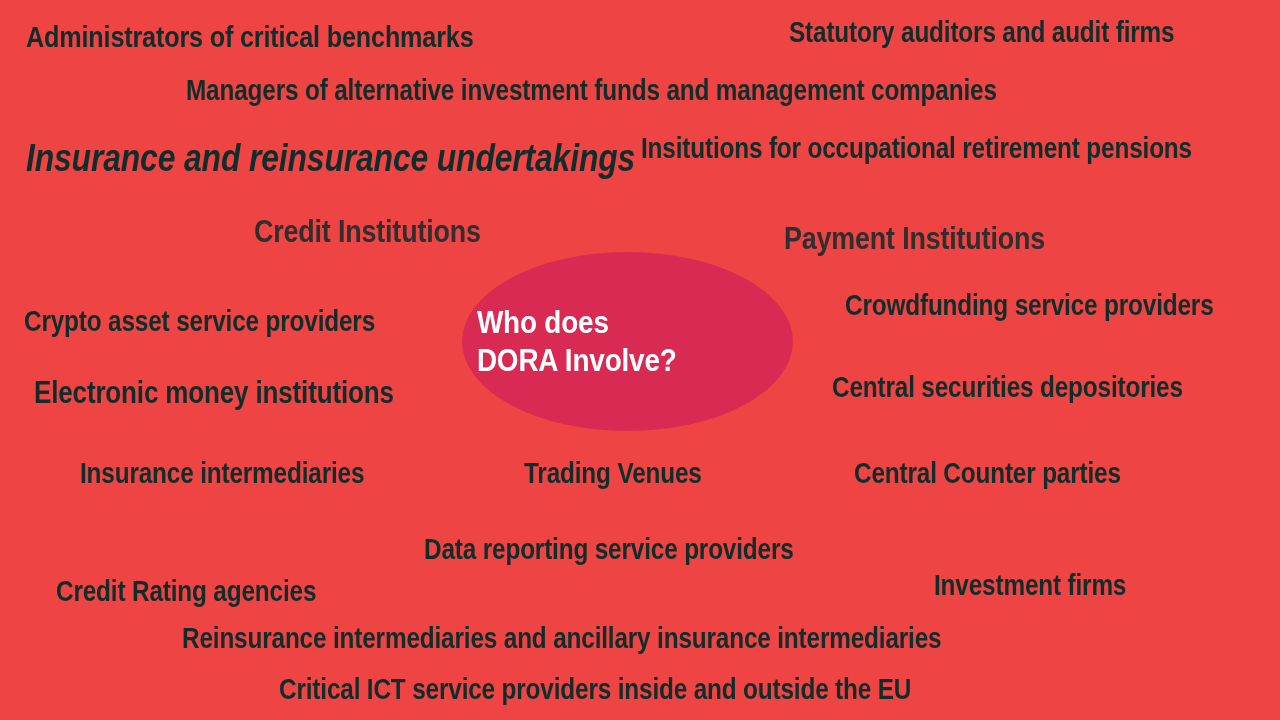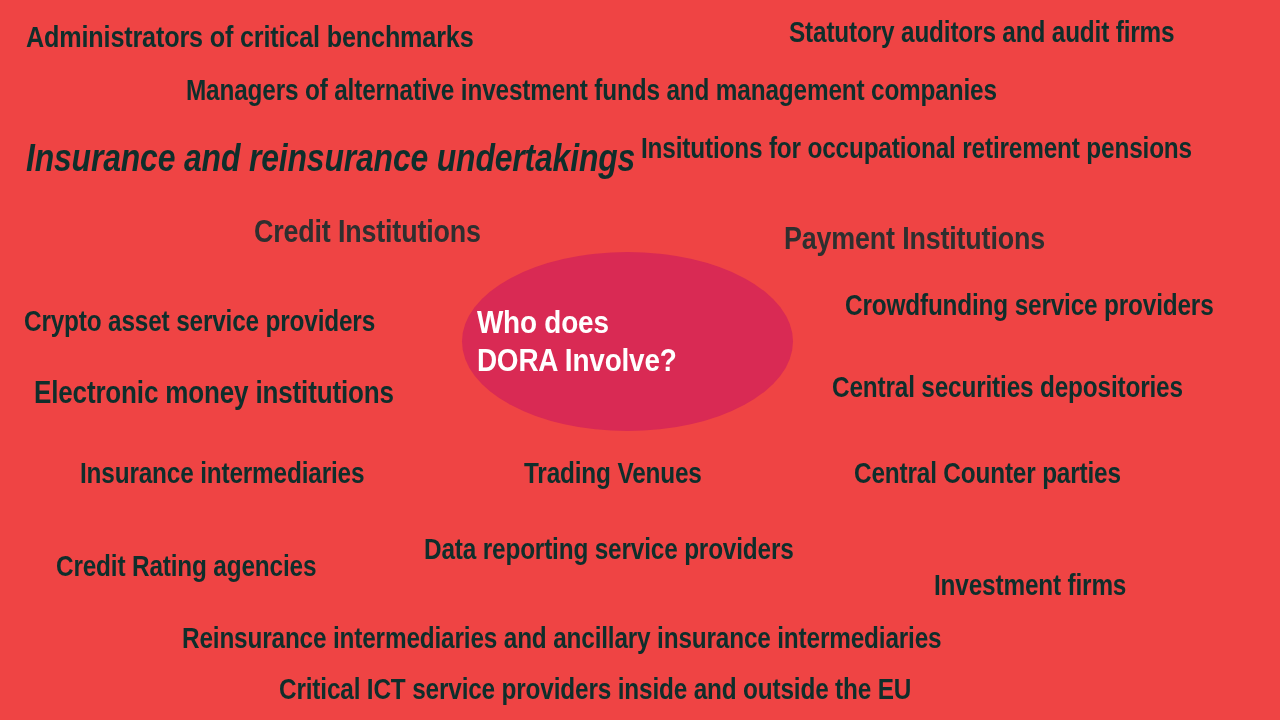--- a/index.html
+++ b/index.html
@@ -77,21 +77,21 @@
       <div class="label heading" style="left: 206px; top: 215px; font-size: 32px; color: rgb(47, 47, 47); margin-left: 48px;"><span>Credit Institutions</span></div>
       <div class="label heading" style="left: 784px; top: 208px; font-size: 32px; color: rgb(47, 47, 47); margin-top: 14px;"><span>Payment Institutions</span></div>
       <div class="label" style="left: 24px; top: 295px; font-size: 29px; color: rgb(15, 46, 43); margin-top: 12px;"><span>Crypto asset service providers</span></div>
       <div class="label" style="left: 845px; top: 291px; font-size: 29px; color: rgb(15, 46, 43);"><span>Crowdfunding service providers</span></div>
       <div class="label" style="left: 34px; top: 377px; font-size: 31px; color: rgb(15, 46, 43);"><span>Electronic money institutions</span></div>
       <div class="label" style="left: 832px; top: 373px; font-size: 29px; color: rgb(15, 46, 43);"><span>Central securities depositories</span></div>
       <div class="label" style="left: 80px; top: 459px; font-size: 29px; color: rgb(15, 46, 43);"><span>Insurance intermediaries</span></div>
       <div class="label" style="left: 524px; top: 459px; font-size: 29px; color: rgb(15, 46, 43);"><span>Trading Venues</span></div>
       <div class="label" style="left: 854px; top: 459px; font-size: 29px; color: rgb(15, 46, 43);"><span>Central Counter parties</span></div>
       <div class="label" style="left: 424px; top: 535px; font-size: 29px; color: rgb(15, 46, 43);"><span>Data reporting service providers</span></div>
-      <div class="label" style="left: 56px; top: 552px; font-size: 29px; color: rgb(15, 46, 43);"><span>Credit Rating agencies</span></div>
+      <div class="label" style="left: 56px; top: 577px; font-size: 29px; color: rgb(15, 46, 43);"><span>Credit Rating agencies</span></div>
       <div class="label" style="left: 934px; top: 571px; font-size: 29px; color: rgb(15, 46, 43);"><span>Investment firms</span></div>
       <div class="label" style="left: 182px; top: 624px; font-size: 29px; color: rgb(15, 46, 43);"><span>Reinsurance intermediaries and ancillary insurance intermediaries</span></div>
       <div class="label" style="left: 279px; top: 675px; font-size: 29px; color: rgb(15, 46, 43);"><span>Critical ICT service providers inside and outside the EU</span></div>
     </div>
 
   <div id="center-ellipse" style="background: rgb(217, 42, 84);">
     <div id="center-ellipse-text" style="color: rgb(255, 255, 255);">Who does
 DORA Involve?</div>
   </div>
 

